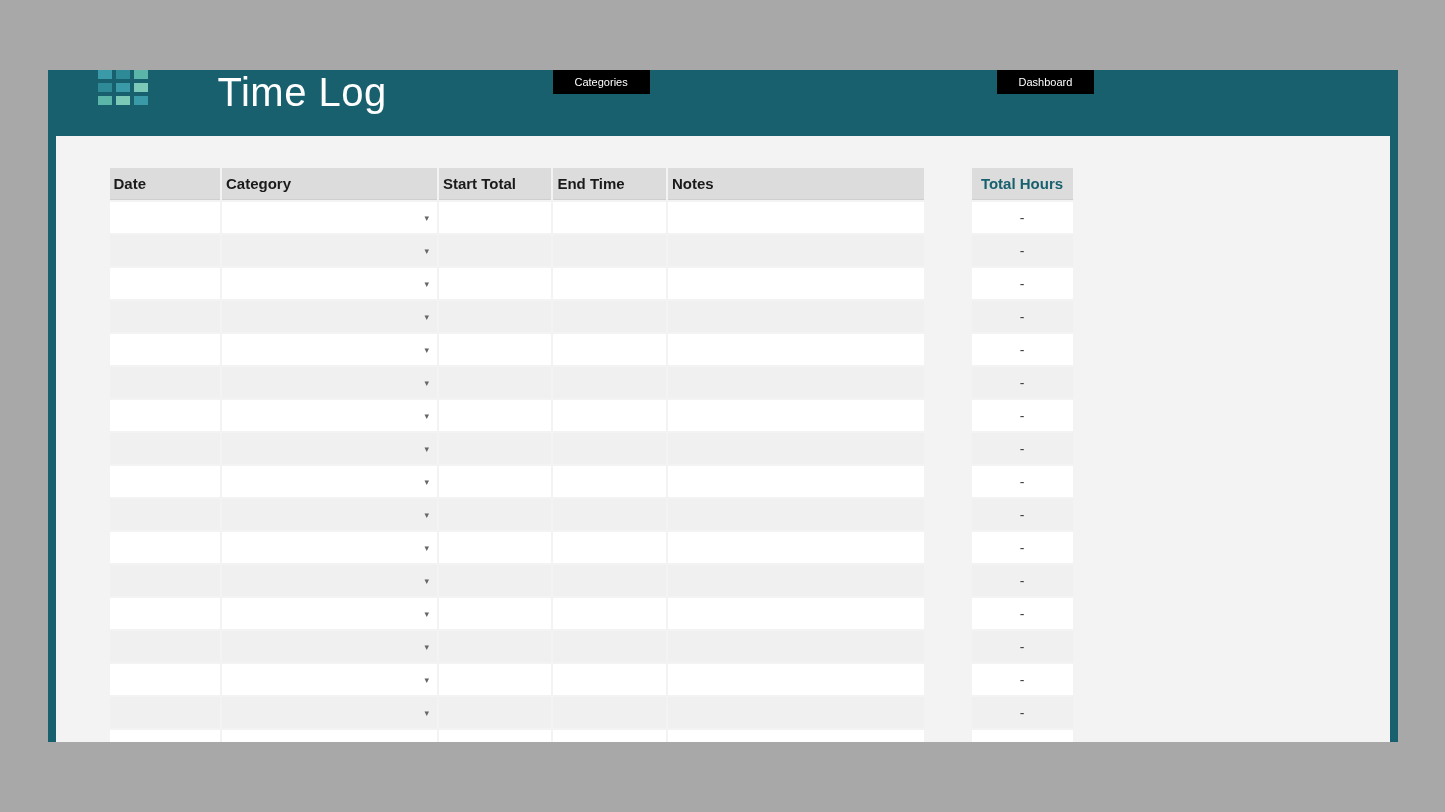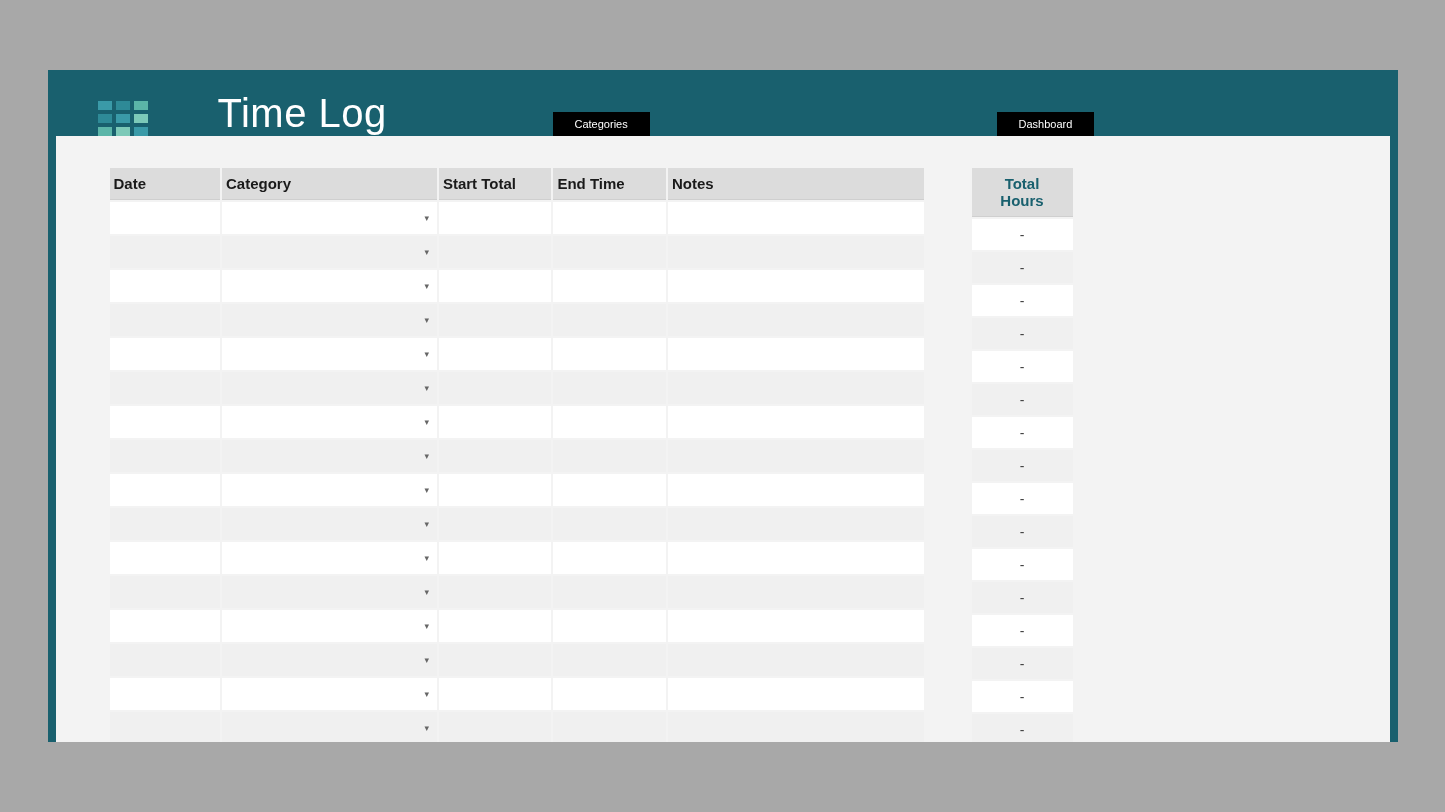--- a/index.html
+++ b/index.html
@@ -17,21 +17,21 @@
       width: 1350px;
       height: 672px;
       background: #19606e;
       position: relative;
       overflow: hidden;
     }
     .header {
       height: 66px;
       background: #19606e;
       display: flex;
-      align-items: flex-end;
+      align-items: flex-start;
       padding: 0 0 0 50px;
       position: relative;
     }
     .logo {
       display: grid;
       grid-template-columns: repeat(3, 14px);
       grid-template-rows: repeat(3, 9px);
       gap: 4px;
       margin-right: 70px;
     }
@@ -105,21 +105,21 @@
       color: #666;
       cursor: pointer;
     }
     .totals-table { width: 105px; }
     .totals-table thead tr { background: #dcdcdc; }
     .totals-table th {
       text-align: center;
       font-weight: 700;
       font-size: 15px;
       color: #19606e;
-      padding: 7px 16px;
+      padding: 7px 8px;
       border-bottom: 1px solid #cfcfcf;
     }
     .totals-table tbody tr { height: 31px; }
     .totals-table tbody tr:nth-child(odd)  { background: #ffffff; }
     .totals-table tbody tr:nth-child(even) { background: #f0f0f0; }
     .totals-table td {
       text-align: center;
       font-size: 14px;
       color: #444;
     }

